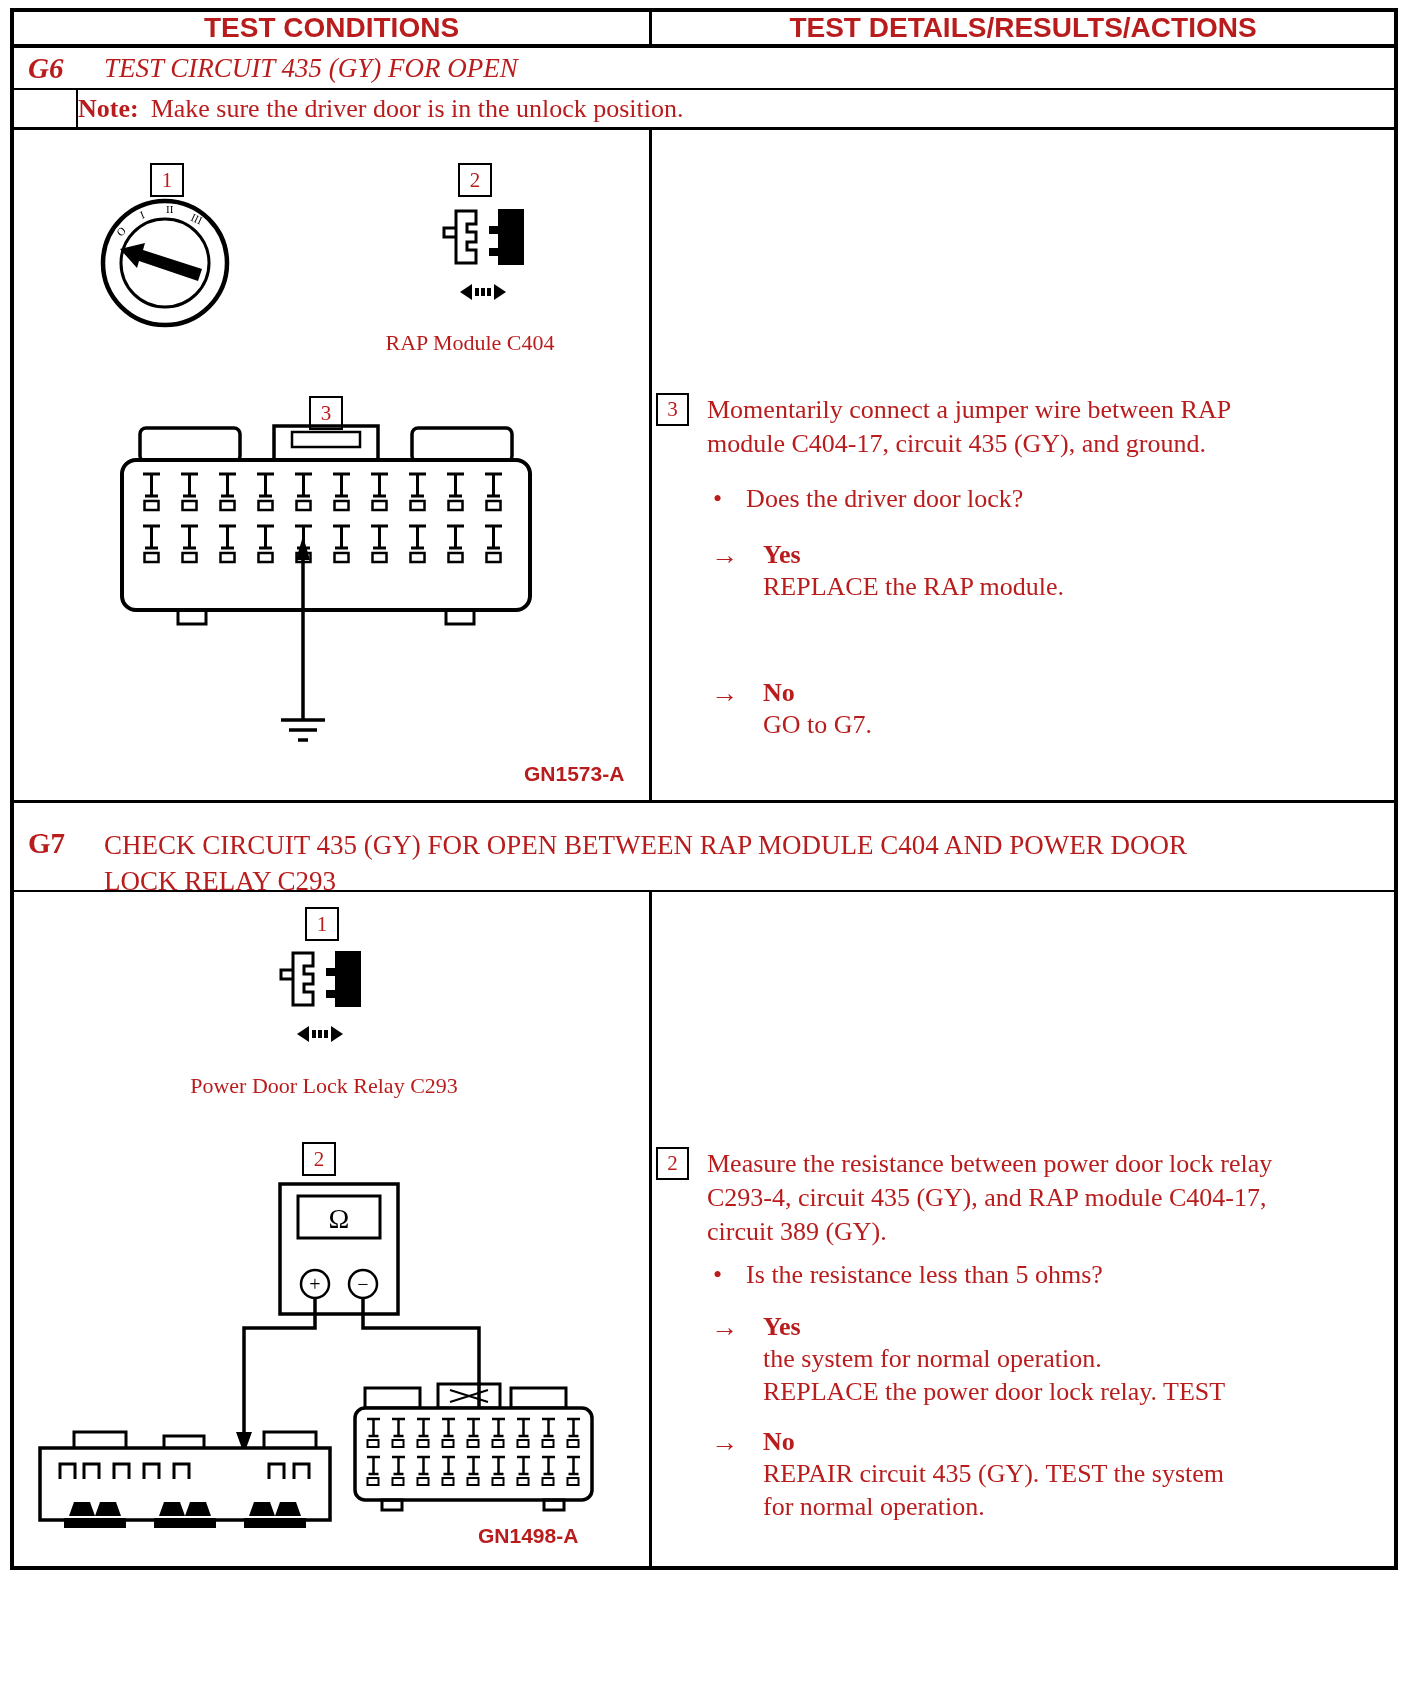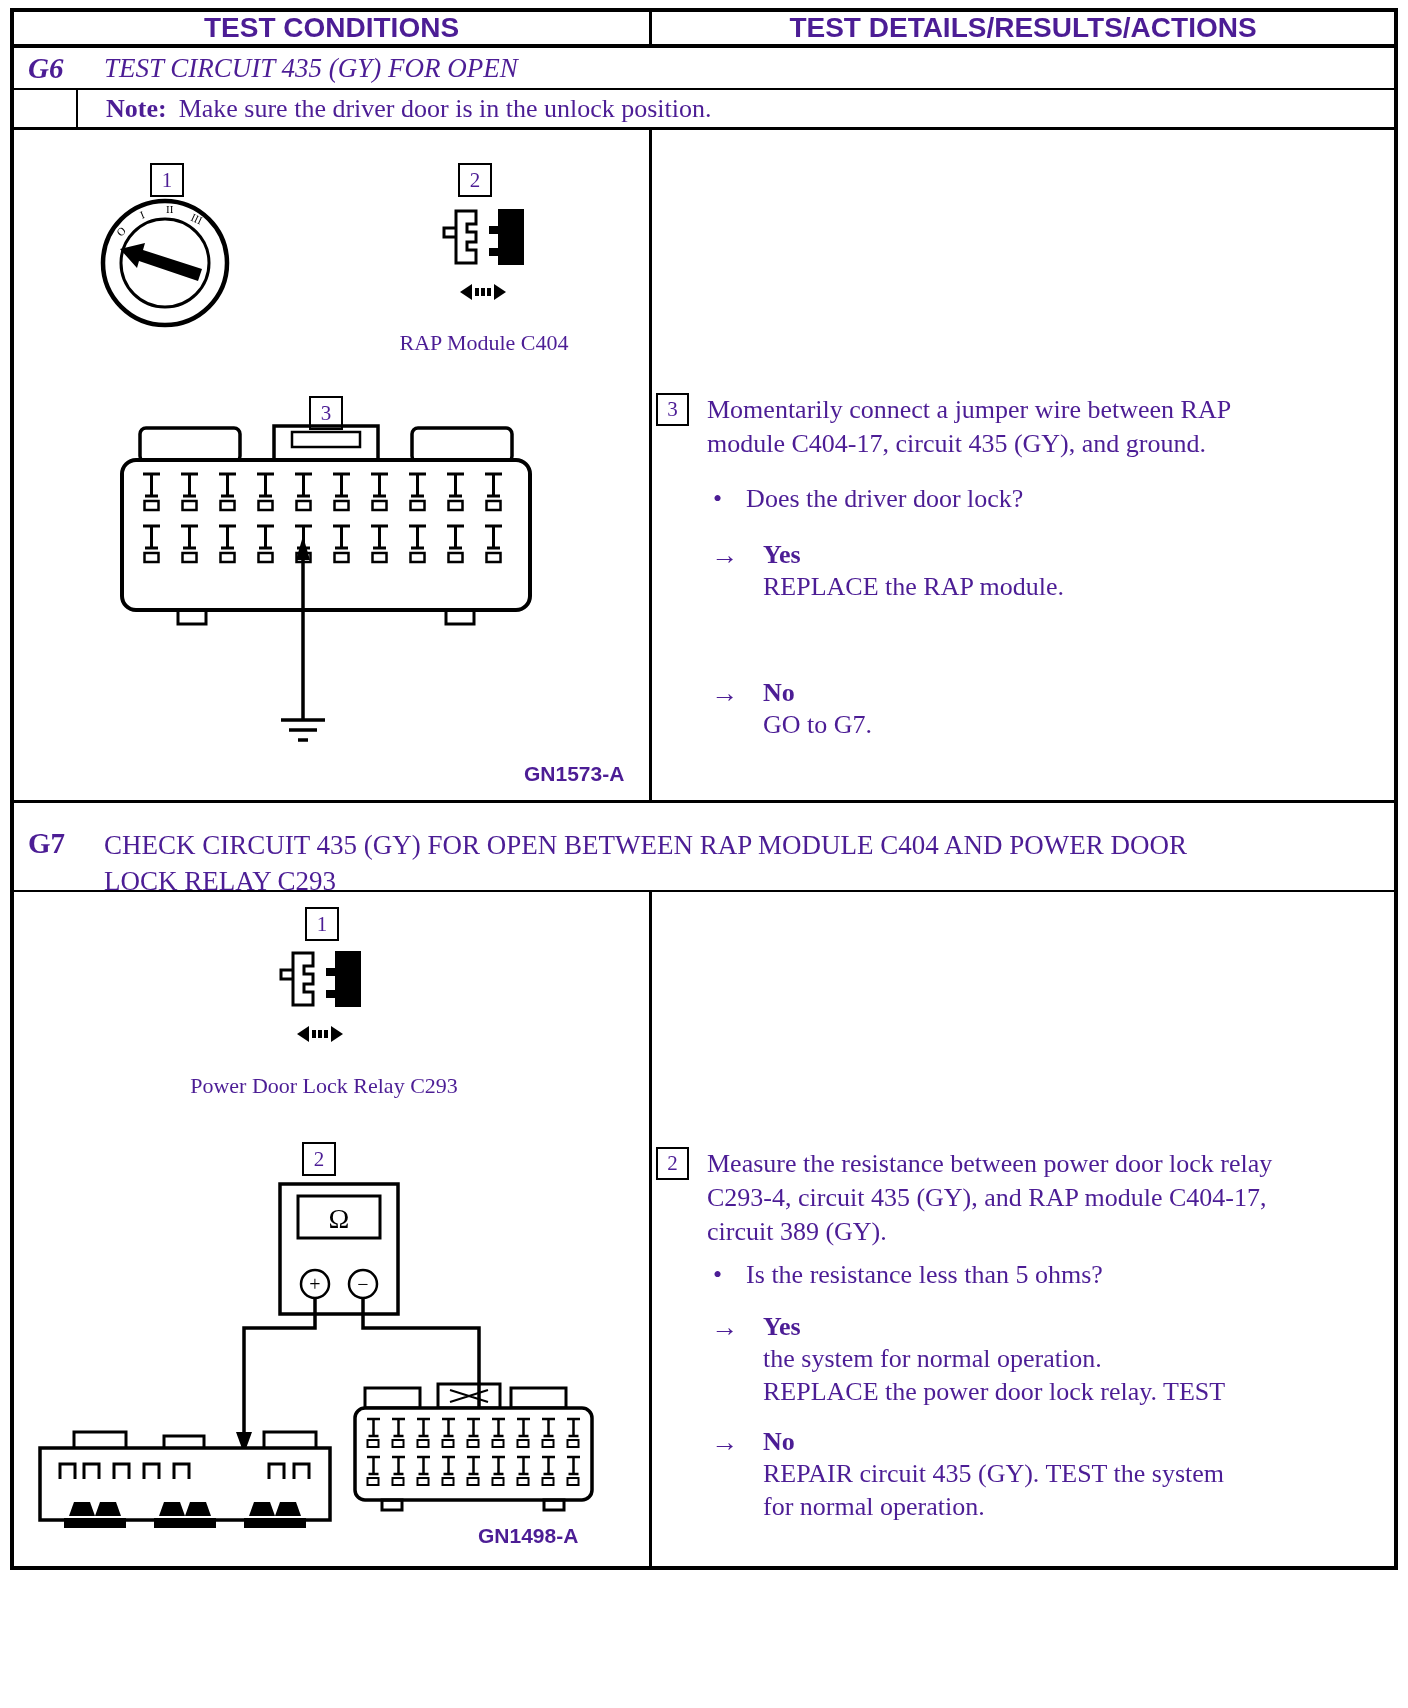--- a/index.html
+++ b/index.html
@@ -1,32 +1,32 @@
 <!DOCTYPE html>
 <html><head>
 <meta charset="utf-8">
 <style>
   * { margin:0; padding:0; box-sizing:border-box; }
   html,body { background:#fff; }
-  .page { position:relative; width:1408px; height:1708px; background:#fff; color:#4c1d95;
+  .page { position:relative; width:1408px; height:1708px; background:#fff; color:#b91c1c;
           font-family:"Liberation Serif", serif; overflow:hidden; }
   .sheet { position:absolute; left:10px; top:8px; width:1388px; height:1562px;
            border:4px solid #000; display:flex; flex-direction:column; background:#fff; }
   .row-header { height:36px; border-bottom:4px solid #000; display:flex; }
   .hdr-cell { display:flex; align-items:center; justify-content:center;
               font-family:"Liberation Sans", sans-serif; font-weight:bold; font-size:28px; }
   .hdr-left { width:638px; border-right:3px solid #000; }
   .hdr-right { flex:1; }
   .sec-row { border-bottom:2px solid #000; display:flex; align-items:center; }
   .row-g6 { height:42px;font-style:italic; }
   .sec-id { width:64px; padding-left:14px; font-weight:bold; font-size:29px; flex-shrink:0; }
   .sec-title { font-size:27px; padding-left:26px; }
   .row-note { height:40px; border-bottom:3px solid #000; }
   .note-inner { margin-left:62px; border-left:2px solid #000; height:100%;
-                display:flex; align-items:center; padding-left:28px; font-size:26px; }
+                display:flex; align-items:center; font-size:26px; }
   .note-label { font-weight:bold; margin-right:12px; }
   .body-row { display:flex; }
   .g6-body { height:670px; }
   .g7-band { height:92px; border-top:3px solid #000; border-bottom:2px solid #000;
              display:flex; align-items:flex-start; padding-top:24px; }
   .g7-band .sec-title { line-height:1.35; }
   .g7-body { flex:1; }
   .col-left { width:638px; border-right:3px solid #000; position:relative; }
   .col-right { flex:1; position:relative; }
   .dstep { position:absolute; width:34px; height:34px; border:2px solid #000;
@@ -92,21 +92,21 @@
           <path d="M78 4 h26 v56 h-26 v-9 h-9 v-8 h9 v-14 h-9 v-8 h9 z" fill="#000"></path>
           <g>
             <polygon points="40,87 52,79 52,95" fill="#000"></polygon>
             <rect x="55" y="83" width="4" height="8" fill="#000"></rect>
             <rect x="61" y="83" width="4" height="8" fill="#000"></rect>
             <rect x="67" y="83" width="4" height="8" fill="#000"></rect>
             <polygon points="86,87 74,79 74,95" fill="#000"></polygon>
           </g>
         </svg>
 
-        <div class="diagram-label" style="left:330px; top:200px; width:280px">RAP Module C404</div>
+        <div class="diagram-label" style="left:316px; top:200px; width:280px">RAP Module C404</div>
 
         <div class="dstep" style="left:295px; top:266px">3</div>
 
         <svg class="abs-svg" style="left:102px; top:290px" width="420" height="330" viewBox="0 0 420 330">
           <defs>
             <g id="pinA">
               <path d="M1 2 h17 M9.5 2 v22 M3 24 h13" fill="none" stroke="#000" stroke-width="3"></path>
               <rect x="2.5" y="29" width="14" height="9" fill="none" stroke="#000" stroke-width="2.5"></rect>
             </g>
           </defs>

